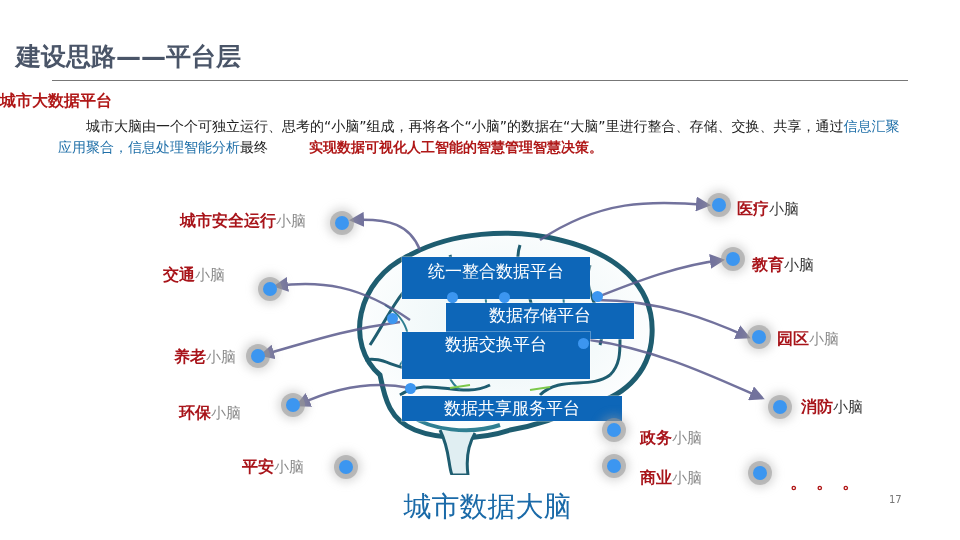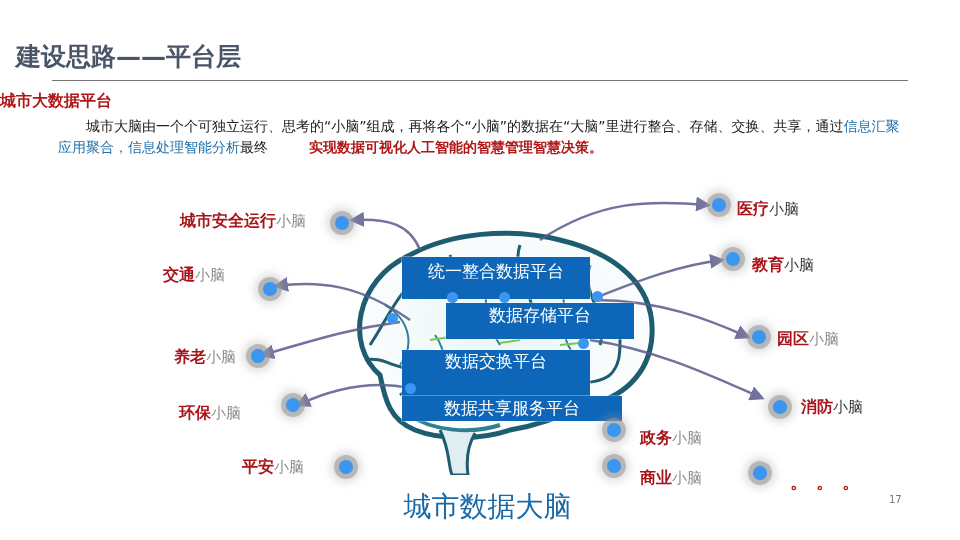--- a/index.html
+++ b/index.html
@@ -78,21 +78,21 @@
     <path d="M410,388 C370,380 330,390 298,405"></path>
     <path d="M540,240 C600,200 650,200 708,205"></path>
     <path d="M595,298 C640,280 680,265 722,260"></path>
     <path d="M595,300 C660,300 710,320 748,337"></path>
     <path d="M590,340 C660,350 720,380 762,398"></path>
   </g>
 </svg>
 
 <div class="platform" style="left:402px;top:257px;width:188px;height:42px;line-height:28px;">统一整合数据平台</div>
 <div class="platform" style="left:402px;top:303px;width:188px;height:36px;line-height:24px;margin-left:44px;">数据存储平台</div>
-<div class="platform" style="left:402px;top:350px;width:188px;height:47px;line-height:24px;font-family:Liberation Serif, serif;">数据交换平台</div>
+<div class="platform" style="left:402px;top:332px;width:188px;height:47px;line-height:24px;">数据交换平台</div>
 <div class="platform" style="left:402px;top:396px;width:220px;height:25px;line-height:24px;">数据共享服务平台</div>
 
 <div class="dot" style="left:387px;top:313px;"></div>
 <div class="dot" style="left:447px;top:292px;"></div>
 <div class="dot" style="left:499px;top:292px;"></div>
 <div class="dot" style="left:592px;top:291px;"></div>
 <div class="dot" style="left:578px;top:338px;"></div>
 <div class="dot" style="left:405px;top:383px;"></div>
 
 <div class="node" style="left:335px;top:216px;"></div>

